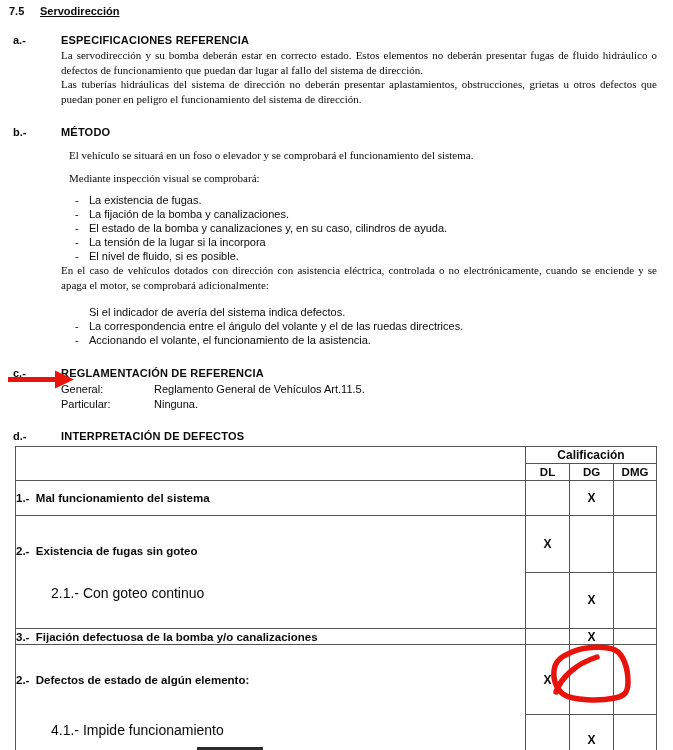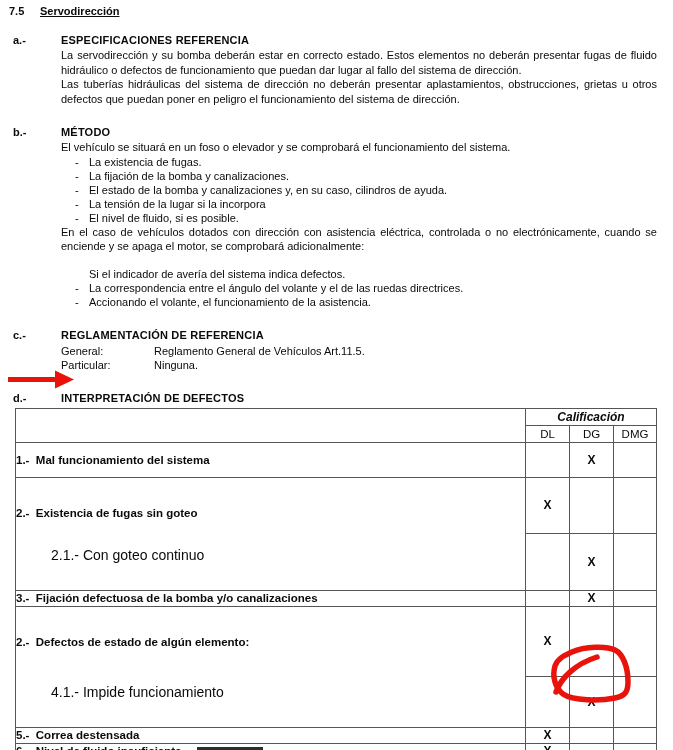--- a/index.html
+++ b/index.html
@@ -11,23 +11,23 @@
   .doc { box-sizing:border-box; width:673px; padding:4px 16px 0 9px; }
 
   
   .h-row { display:flex; font-weight:bold; line-height:15px; }
   .num-label { width:31px; flex:0 0 31px; }
   .sec-label { width:52px; flex:0 0 52px; padding-left:4px; box-sizing:border-box; }
   .title-text { text-decoration:underline;text-align:center; }
   .h-row .heading { letter-spacing:.2px; }
 
   
-  .content { margin-left:52px; }
+  .content { margin-left:52px;font-family:Liberation Serif, serif; }
   p.just { margin:0; text-align:justify; line-height:14.5px; width:596px; }
-  p.plain { margin:0; line-height:14.5px; }
+  p.plain { margin:8px; line-height:14.5px; }
 
   .mt13{margin-top:13px}.mt14{margin-top:14px}.mt11{margin-top:11px}
   .mt19{margin-top:19px}.mt24{margin-top:24px}.mt2{margin-top:2px}
   .mt18{margin-top:18px}.mt1{margin-top:1px}
 
   
   .dash-list { margin-left:52px; }
   .dash-item { display:flex; line-height:14px; }
   .dash-item .dash { flex:0 0 14px; margin-left:14px; }
 
@@ -37,22 +37,22 @@
 
   
   table.defects { border-collapse:collapse; margin:2px 0 0 6px; table-layout:fixed; width:642px; }
   table.defects td { border:1.4px solid #555; padding:0; vertical-align:middle; }
   td.lbl { padding:0 4px; font-weight:bold; font-size:11.5px; line-height:14px; white-space:pre-wrap; }
   td.lbl .main { font-weight:bold; white-space:pre-wrap; }
   td.lbl .sub-line { font-weight:normal; font-size:14px; padding-left:35px; }
   td.comp { vertical-align:top; padding-top:2px; }
   td.comp .sub-gap { margin-top:8px; }
   td.mark { text-align:center; font-weight:bold; font-size:12px; }
-  td.calif { text-align:center; font-weight:bold; font-size:12px;font-style:italic; }
-  td.colh { text-align:center; font-weight:normal; font-size:11.5px; }
+  td.calif { text-align:center; font-weight:bold; font-size:12px; }
+  td.colh { text-align:center; font-weight:bold; font-size:11.5px; }
   td.corner { border-right:1.4px solid #555; }
 
   
   .annot { position:absolute; pointer-events:none; }
   #arrow-annot { left:6px; top:369px; }
   #circle-annot { left:543px; top:641px; }
   #cutoff-bar { position:absolute; left:197px; top:747px; width:66px; height:3px; background:#2d2d2d; }
 </style>
 </head>
 <body>
@@ -72,20 +72,21 @@
     <p class="just mt11">La servodirección y su bomba deberán estar en correcto estado. Estos elementos no deberán presentar fugas de fluido hidráulico o defectos de funcionamiento que puedan dar lugar al fallo del sistema de dirección.</p>
     <p class="just mt13">Las tuberías hidráulicas del sistema de dirección no deberán presentar aplastamientos, obstrucciones, grietas u otros defectos que puedan poner en peligro el funcionamiento del sistema de dirección.</p>
   </div>
 
   <div class="h-row mt19">
     <span class="sec-label">b.-</span>
     <span class="heading">MÉTODO</span>
   </div>
   <div class="content">
     <p class="plain mt13">El vehículo se situará en un foso o elevador y se comprobará el funcionamiento del sistema.</p>
+    <p class="plain mt24">Mediante inspección visual se comprobará:</p>
   </div>
   <div class="dash-list">
     <div class="dash-item">
         <span class="dash">-</span>
         <span>La existencia de fugas.</span>
       </div>
     <div class="dash-item">
         <span class="dash">-</span>
         <span>La fijación de la bomba y canalizaciones.</span>
       </div>

